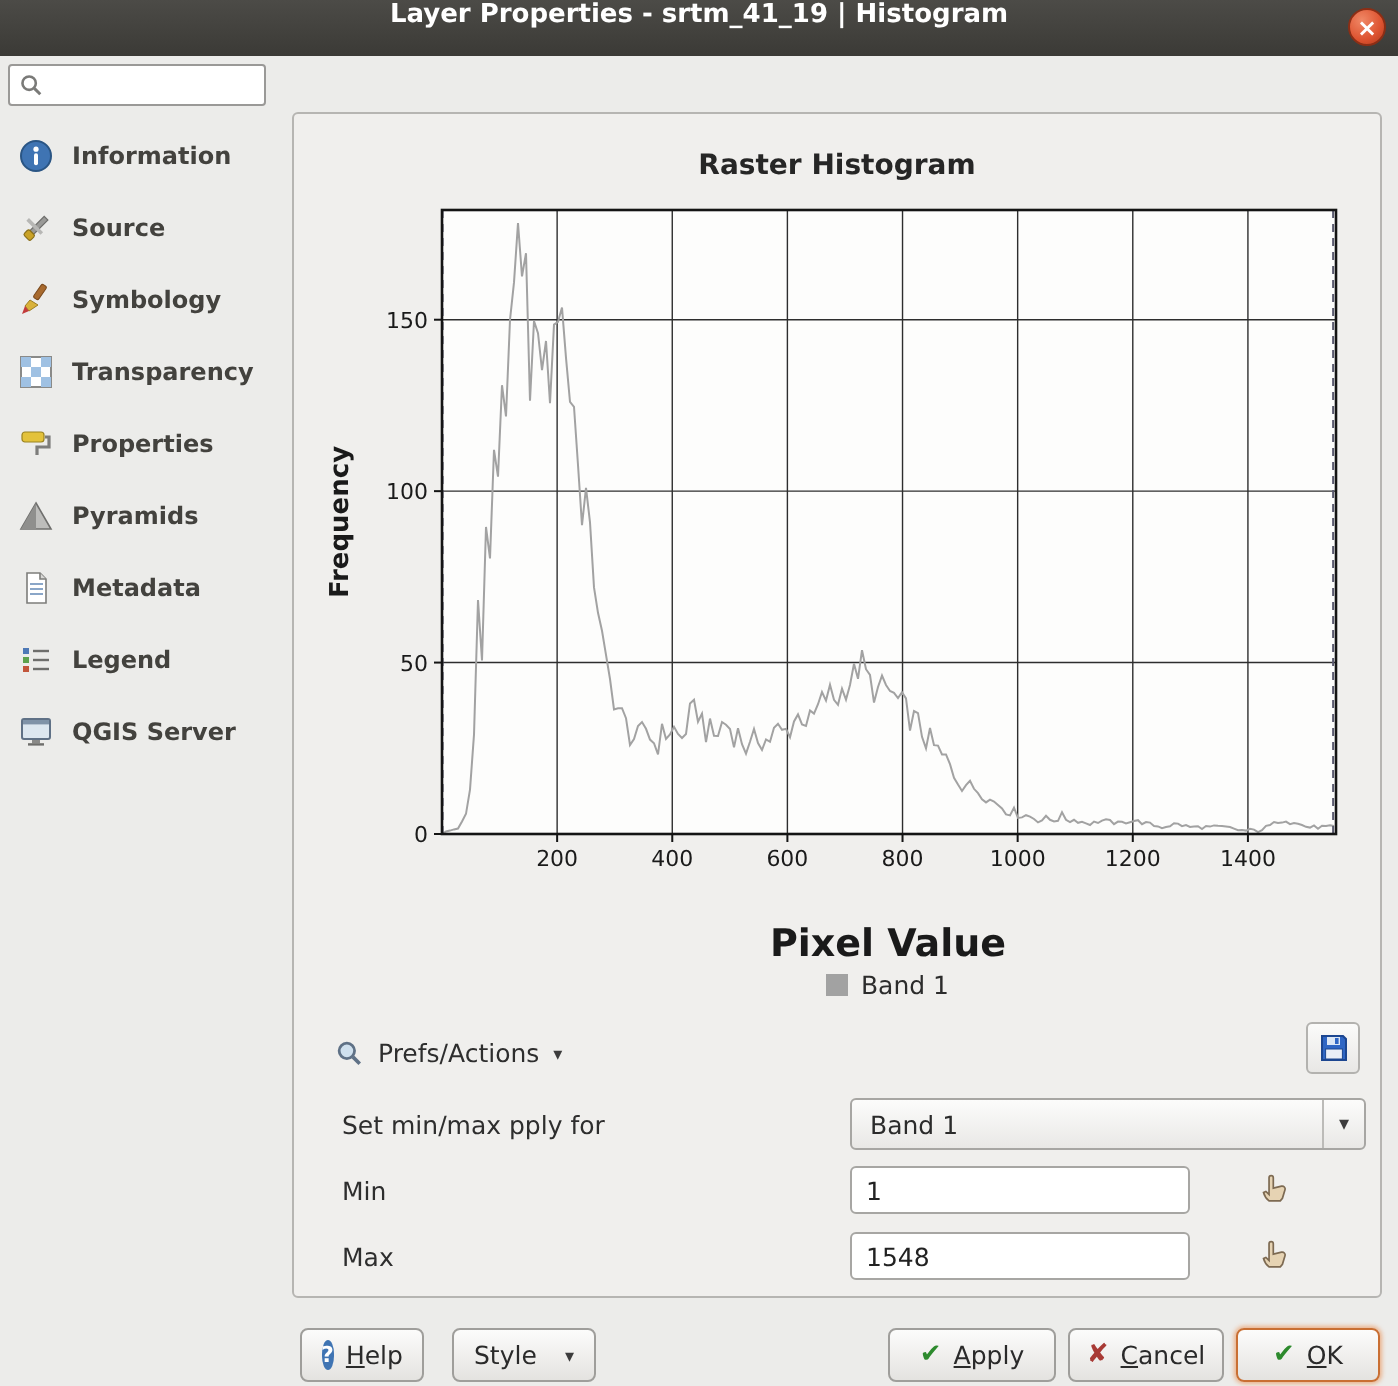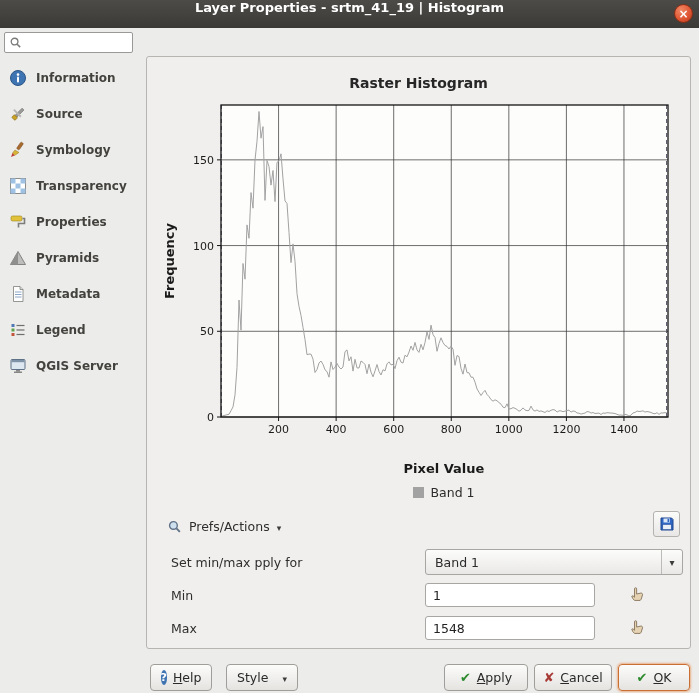--- a/index.html
+++ b/index.html
@@ -48,21 +48,21 @@
     border:1px solid #b6b5b2;border-radius:3px;background:#f0efed;
   }
   .panel-title{
     position:absolute;left:0;top:18px;width:100%;text-align:center;
     font-size:14px;font-weight:bold;color:#262626;
   }
   #chart-svg{position:absolute;left:12px;top:40px;}
   .svg-axis-title{font-size:13px;font-weight:bold;fill:#1a1a1a;}
   .x-axis-title{
     position:absolute;left:74px;top:404px;width:446px;text-align:center;
-    font-size:13px;font-weight:bold;color:#1a1a1a;
+    font-size:19px;font-weight:bold;color:#1a1a1a;
   }
   .legend-row{
     position:absolute;left:74px;top:428px;width:446px;
     display:flex;align-items:center;justify-content:center;gap:6px;font-size:12.5px;color:#2c2c2c;
   }
   .legend-swatch{width:11px;height:11px;display:inline-block;background:#a2a2a2;}
   .prefs-btn{
     position:absolute;left:12px;top:456px;height:26px;
     display:flex;align-items:center;gap:7px;padding:0 8px;
     font-size:12.5px;color:#2e2e2e;cursor:default;border-radius:3px;

